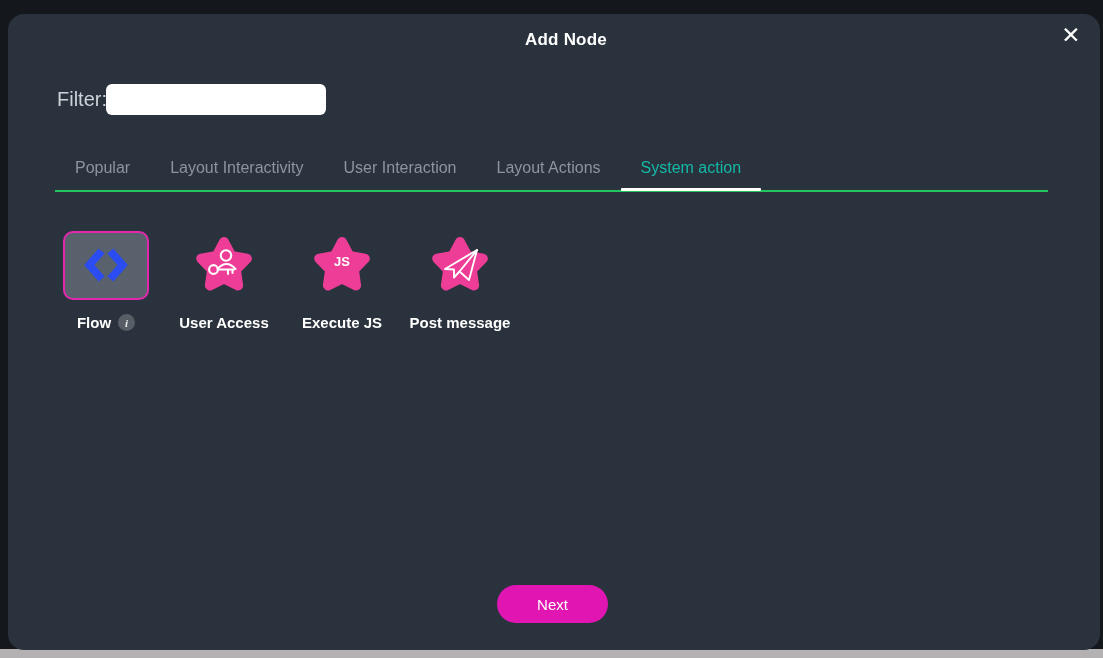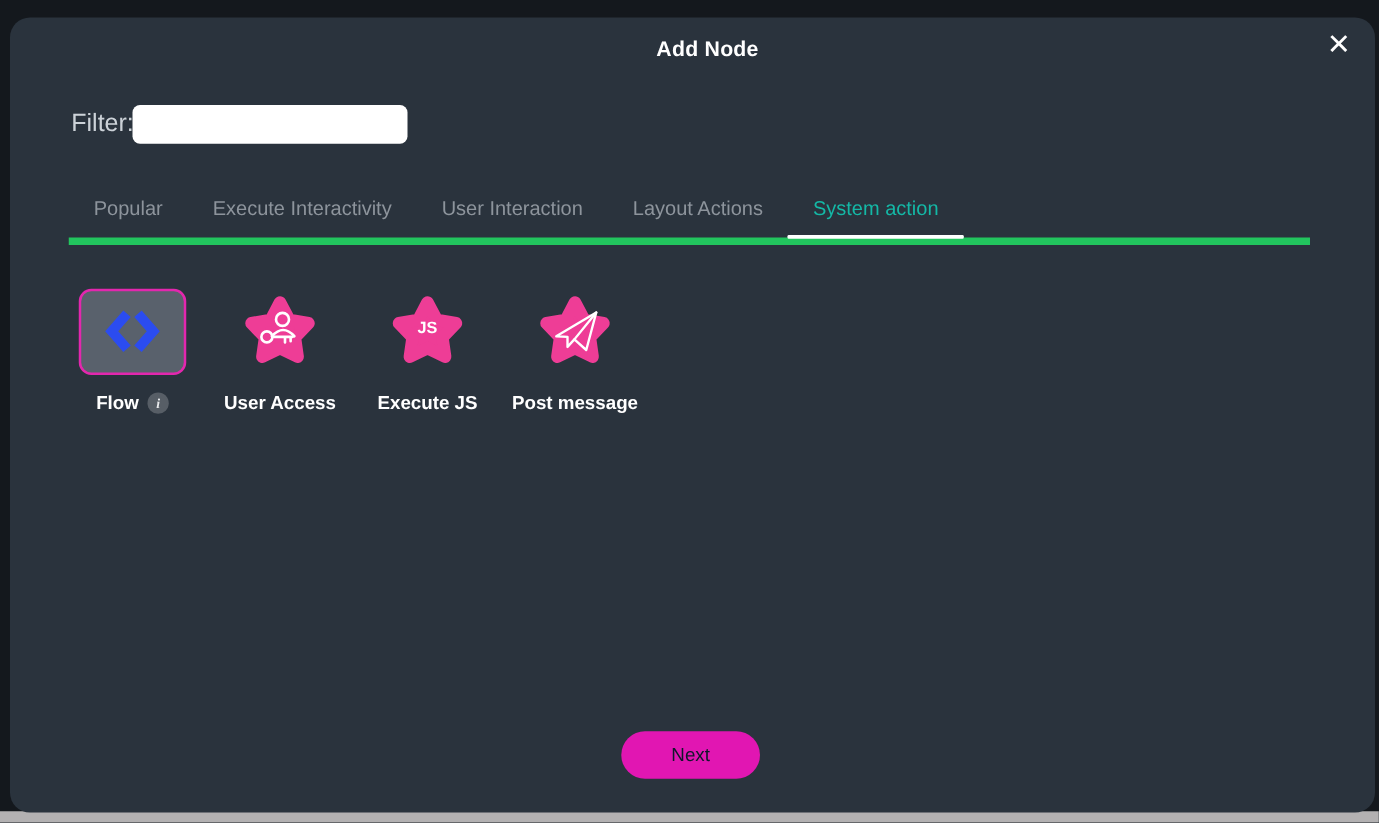--- a/index.html
+++ b/index.html
@@ -33,21 +33,21 @@
     color: #ccd2d8; font-size: 20px; width: 41px; text-align: right;
     margin-right: 8px;
   }
   .filter-input {
     width: 220px; height: 31px; background: #ffffff;
     border: none; border-radius: 6px; outline: none;
     font-size: 14px; padding: 0 10px; color: #222;
   }
   .tabs {
     position: absolute; left: 47px; top: 136px; width: 993px;
-    border-bottom: 6px solid #22c55e;
+    border-bottom: 2px solid #22c55e;
     display: flex; align-items: flex-end;
   }
   .tab {
     position: relative; padding: 9px 20px 13px 20px;
     color: #8d949c; font-size: 16px; cursor: pointer; white-space: nowrap;
   }
   .tab.active { color: #14b8a6; font-weight: 400; }
   .tab.active::after {
     content: ""; position: absolute; left: 0; right: 0; bottom: -1px;
     height: 3px; background: #ffffff; border-radius: 1px;
@@ -76,21 +76,21 @@
     width: 17px; height: 17px; border-radius: 50%;
     background: #575e66; color: #e8eaec;
     font-size: 11px; font-weight: 700; font-style: italic;
     display: inline-flex; align-items: center; justify-content: center;
     font-family: "Liberation Serif", serif;
   }
   .next-btn {
     position: absolute; left: 489px; top: 571px;
     width: 111px; height: 38px; border-radius: 19px;
     background: #e116b2; border: none; cursor: pointer;
-    color: #0f172a; font-size: 15px;
+    color: #ffffff; font-size: 15px;
     font-family: "Liberation Sans", sans-serif;
   }
   svg { display: block; }
 </style>
 </head>
 <body>
 
 <div class="backdrop-strip"></div>
 
 <div class="modal">
@@ -98,21 +98,21 @@
   <div class="modal-title">Add Node</div>
   <div class="close-btn">✕</div>
 
   <div class="filter-row">
     <span class="filter-label">Filter:</span>
     <input class="filter-input" type="text" value="" style="">
   </div>
 
   <div class="tabs">
     <div class="tab">Popular</div>
-    <div class="tab">Execute Interactivity</div>
+    <div class="tab">Layout Interactivity</div>
     <div class="tab">User Interaction</div>
     <div class="tab">Layout Actions</div>
     <div class="tab active">System action</div>
   </div>
 
   <div class="nodes-row">
 
     <div class="node-cell">
       <div class="node-icon-box">
         <div class="flow-tile">

